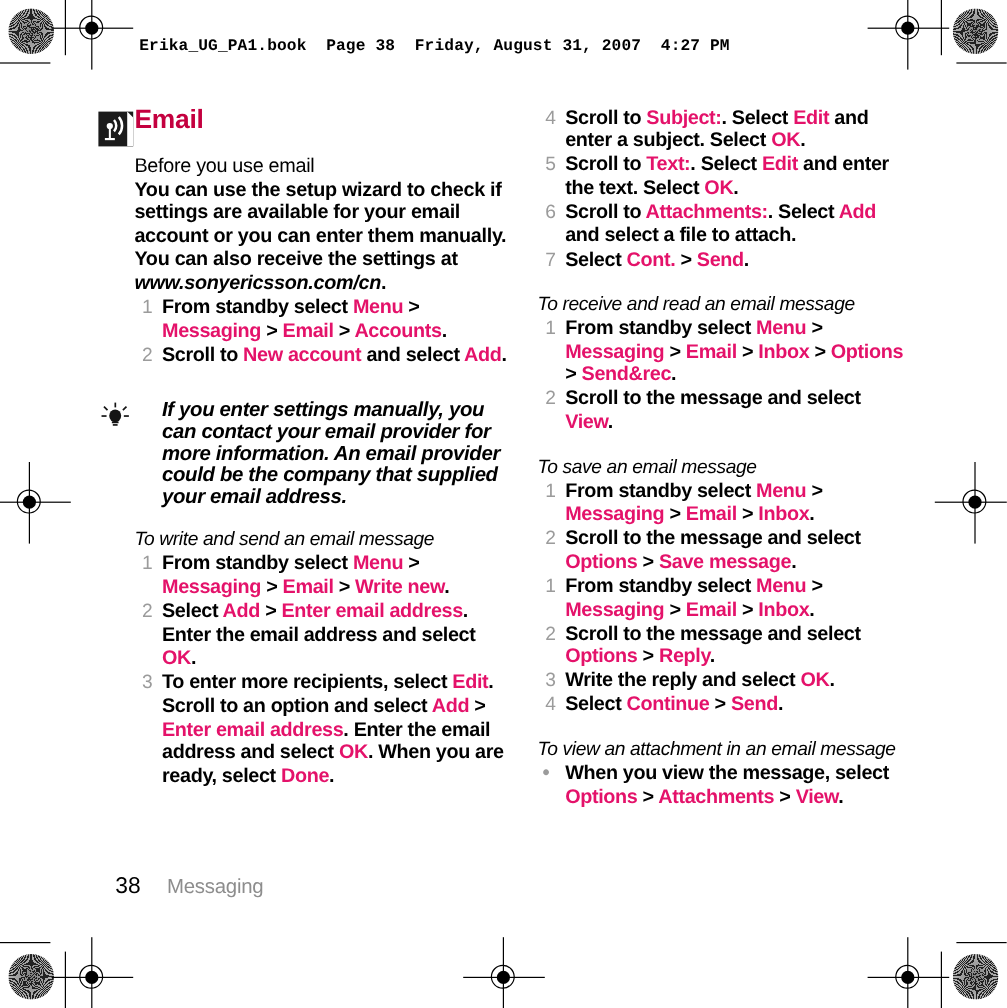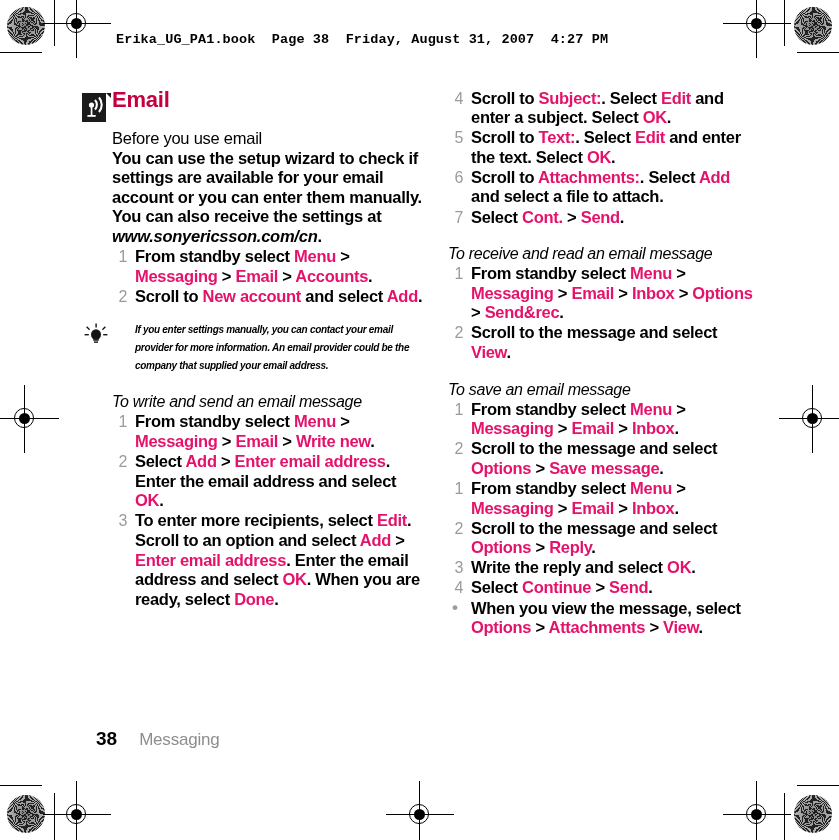--- a/index.html
+++ b/index.html
@@ -179,23 +179,23 @@
     font-size: 17px;
     font-weight: bold;
   }
 
   .ui { color: #E4126A; font-weight: bold; }
   .url { font-style: italic; font-weight: bold; margin-top: 20px; }
 
   
   .tip {
     position: relative;
-    margin-top: 15px;
+    margin-top: 27px;
     padding-left: 23px;
-    font-size: 10px;
+    font-size: 17px;
     line-height: 18px;
     font-style: italic;
     font-weight: bold;
     letter-spacing: -0.3px;
   }
   .tip .bulb {
     position: absolute;
     left: -28px;
     top: 2px;
     width: 24px;
@@ -206,21 +206,21 @@
   .footer {
     position: absolute;
     left: 96px;
     top: 728px;
     display: flex;
     align-items: baseline;
     gap: 22px;
   }
   .footer .pg {
     font-size: 19px;
-    font-weight: bold;
+    font-weight: normal;
     color: #000;
   }
   .footer .sect {
     font-size: 17px;
     font-weight: normal;
     color: #8d8d8d;
     letter-spacing: -0.2px;
   }
 </style>
 </head>
@@ -359,20 +359,21 @@
         <li><span class="num">2</span><span>Scroll to the message and select </span><span class="ui">Options</span><span> &gt; </span><span class="ui">Save message</span><span>.</span></li>
       </ol>
 
     <ol class="steps">
         <li><span class="num">1</span><span>From standby select </span><span class="ui">Menu</span><span> &gt; </span><span class="ui">Messaging</span><span> &gt; </span><span class="ui">Email</span><span> &gt; </span><span class="ui">Inbox</span><span>.</span></li>
         <li><span class="num">2</span><span>Scroll to the message and select </span><span class="ui">Options</span><span> &gt; </span><span class="ui">Reply</span><span>.</span></li>
         <li><span class="num">3</span><span>Write the reply and select </span><span class="ui">OK</span><span>.</span></li>
         <li><span class="num">4</span><span>Select </span><span class="ui">Continue</span><span> &gt; </span><span class="ui">Send</span><span>.</span></li>
       </ol>
 
+    <h3 class="proc">To view an attachment in an email message</h3>
     <ul class="steps">
         <li><span class="bullet">•</span><span>When you view the message, select </span><span class="ui">Options</span><span> &gt; </span><span class="ui">Attachments</span><span> &gt; </span><span class="ui">View</span><span>.</span></li>
       </ul>
   </div>
 
   <div class="footer">
     <span class="pg">38</span>
     <span class="sect">Messaging</span>
   </div>
 

